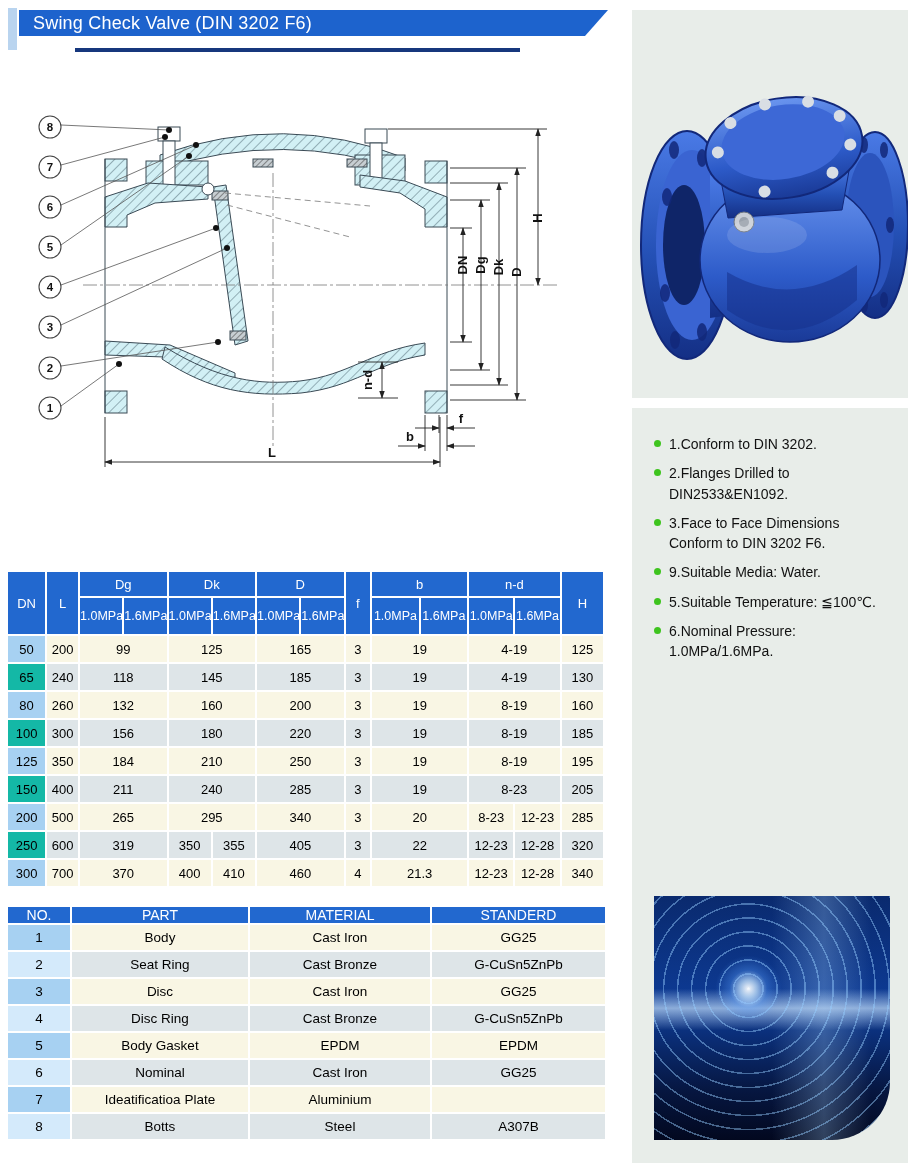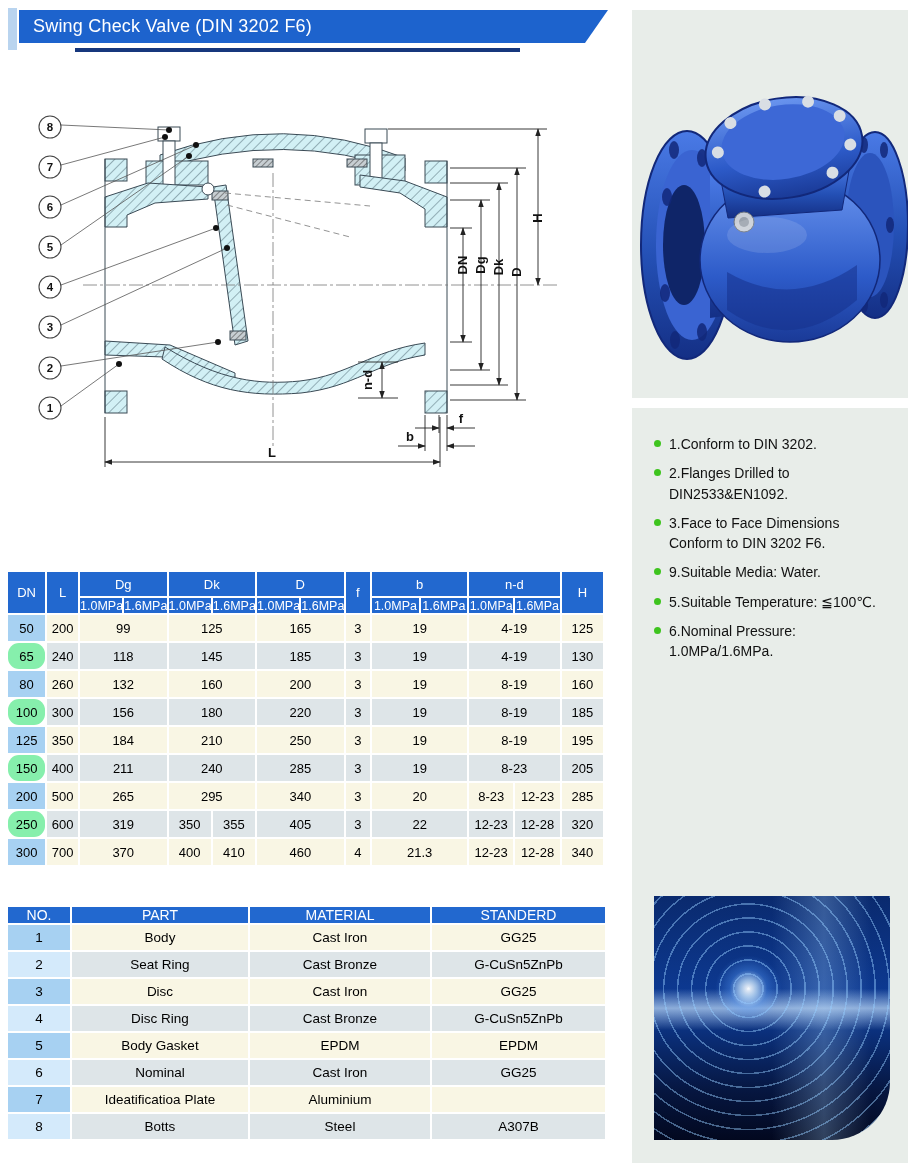--- a/index.html
+++ b/index.html
@@ -1,21 +1,21 @@
 <!DOCTYPE html>
 <html><head>
 <meta charset="utf-8">
 <style>
   html,body{margin:0;padding:0;background:#fff;}
   body{font-family:"Liberation Sans","DejaVu Sans",sans-serif;}
   .page{position:relative;width:915px;height:1163px;background:#ffffff;overflow:hidden;}
 
   
   .hdr-stripe{position:absolute;left:8px;top:8px;width:9px;height:42px;background:#b9d4ef;}
-  .hdr-banner{position:absolute;left:19px;top:10px;width:589px;height:33px;background:#1d63cd;
+  .hdr-banner{position:absolute;left:19px;top:10px;width:589px;height:26px;background:#1d63cd;
     clip-path:polygon(0 0,100% 0,calc(100% - 23px) 100%,0 100%);
     display:flex;align-items:center;}
   .hdr-banner .ttl{color:#fff;font-size:18px;letter-spacing:.2px;padding-left:14px;}
   .hdr-underline{position:absolute;left:75px;top:48px;width:445px;height:4px;background:#16377d;}
 
   
   .panel{position:absolute;background:#e8ede9;}
   .panel1{left:632px;top:10px;width:276px;height:388px;}
   .panel2{left:632px;top:408px;width:276px;height:840px;border-radius:0 0 48px 0;}
 
@@ -30,26 +30,26 @@
       linear-gradient(180deg, rgba(0,0,0,0) 38%, rgba(210,235,255,.65) 46%, rgba(0,0,0,0) 55%),
       linear-gradient(90deg, rgba(0,0,0,0) 50%, rgba(170,215,255,.28) 72%, rgba(0,0,0,0) 92%),
       linear-gradient(180deg,#0a2a6e 0%,#0d3b96 45%,#061640 80%,#02081f 100%);
   }
 
   
   table{border-collapse:separate;border-spacing:2px;table-layout:fixed;}
   .dimtbl{position:absolute;left:6px;top:570px;width:599px;font-size:13px;}
   .dimtbl th{background:#2268cf;color:#fff;font-weight:normal;font-size:13px;padding:0;}
   .dimtbl tr.grp th{height:24px;}
-  .dimtbl tr.sub th{height:15px;font-size:12.5px;}
+  .dimtbl tr.sub th{height:36px;font-size:12.5px;}
   .dimtbl td{text-align:center;height:26px;padding:0;color:#000;}
   .dimtbl tr.odd td{background:#f9f6e4;}
   .dimtbl tr.odd td.dncol{background:#a7d1f2;}
   .dimtbl tr.even td{background:#dee5e8;}
-  .dimtbl tr.even td.dncol{background:#86efac;border-radius:11px;}
+  .dimtbl tr.even td.dncol{background:#14b8a6;}
 
   .parttbl{position:absolute;left:6px;top:905px;width:599px;font-size:13.5px;}
   .parttbl th{background:#2268cf;color:#fff;font-weight:normal;font-size:14px;height:16px;padding:0;}
   .parttbl td{text-align:center;height:25px;padding:0;color:#000;}
   .parttbl tr.odd td{background:#f9f6e4;}
   .parttbl tr.odd td.nocol{background:#a7d1f2;}
   .parttbl tr.even td{background:#dee5e8;}
   .parttbl tr.even td.nocol{background:#d4eafb;}
 
   

